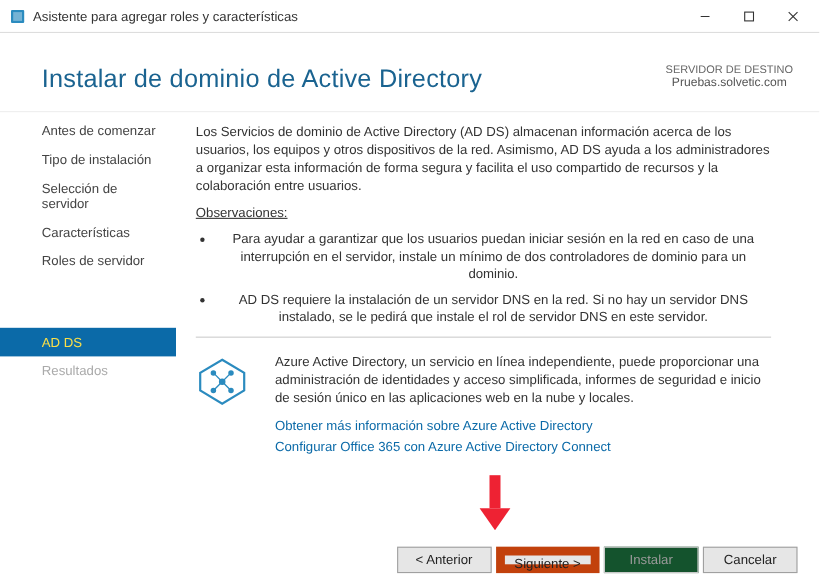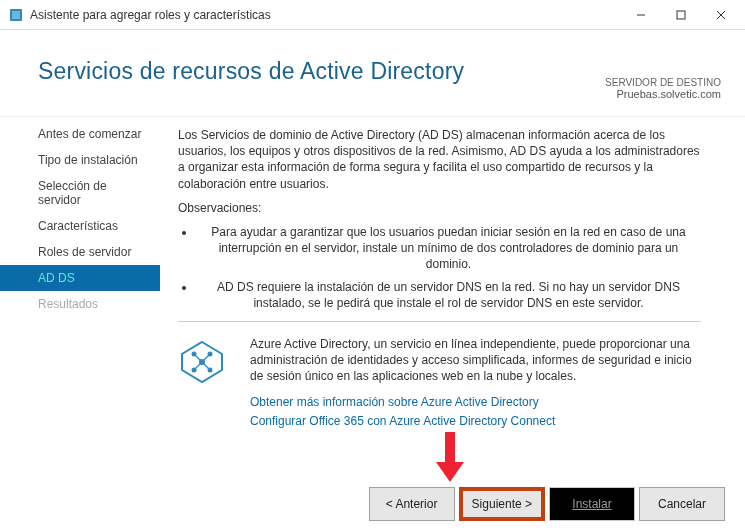--- a/index.html
+++ b/index.html
@@ -37,47 +37,48 @@
     border-bottom: 1px solid #eee;
     align-items: flex-start;
   }
   .header h1 {
     flex: 1;
     color: #1a6390;
     font-weight: 300;
     font-size: 23px;
     letter-spacing: 0.2px;
   }
-  .dest { text-align: right; font-size: 11px; color: #555; margin-top: 19px; }
+  .dest { text-align: center; font-size: 11px; color: #555; }
   .dest-label { font-size: 10px; color: #666; text-transform: uppercase; }
   .body { display: flex; height: 380px; }
   .sidebar {
     width: 160px;
     padding-top: 4px;
   }
   .navitem {
     padding: 6px 12px 6px 38px;
     font-size: 12px;
     color: #444;
     cursor: pointer;
   }
   .navitem.active {
     background: #0b6aa8;
-    color: #5eead4;
+    color: #fde047;
+    margin-top: 48px;
   }
   .navitem.disabled { color: #aaa; }
   .content {
     flex: 1;
     padding: 10px 44px 10px 18px;
     color: #333;
     font-size: 12px;
     line-height: 1.35;
   }
   .content p { margin-bottom: 8px; }
-  .obs-label { margin-top: 6px; margin-bottom: 4px; }
+  .obs-label { margin-top: 6px; margin-bottom: 4px; text-decoration: underline; }
   .content ul { padding-left: 18px; margin-bottom: 10px; text-align: center; }
   .content li { margin-bottom: 6px; }
   .divider { border: none; border-top: 1px solid #ccc; margin: 10px 0 14px; }
   .azure-box { display: flex; gap: 24px; }
   .azure-icon { width: 48px; flex-shrink: 0; padding-top: 2px; }
   .azure-text { flex: 1; }
   .link { color: #0b6aa8; display: inline-block; margin-top: 2px; cursor: pointer; }
   .arrow-overlay {
     position: absolute;
     left: 432px;
@@ -86,39 +87,38 @@
   }
   .footer {
     position: absolute;
     bottom: 10px;
     right: 20px;
     display: flex;
     gap: 4px;
   }
   .btn {
     min-width: 86px;
-    height: 34px;
+    height: 24px;
     border: 1px solid #a0a0a0;
     background: #e6e6e6;
     font-size: 12px;
     color: #222;
     cursor: pointer;
     padding: 0 10px;
   }
   .btn.primary {
-    border: 4px solid #c2410c;
+    border: 8px solid #c2410c;
     background: #e6e6e6;
     padding: 0 9px;
   }
   .btn[disabled] {
     color: #9a9a9a;
-    background: #000000;
+    background: #14532d;
     border-color: #c8c8c8;
     cursor: default;
-    text-decoration: underline;
   }
 </style>
 </head>
 <body>
 
 <div class="titlebar">
   <span class="app-icon">
     <svg viewBox="0 0 16 16" width="16" height="16">
       <rect x="2" y="2" width="12" height="12" fill="#2b8bbf" rx="1"></rect>
       <rect x="4" y="4" width="8" height="8" fill="#fff" opacity="0.35"></rect>
@@ -137,21 +137,21 @@
   </div>
   <div class="winbtn">
     <svg width="10" height="10">
         <line x1="1" y1="1" x2="9" y2="9" stroke-width="1"></line>
         <line x1="9" y1="1" x2="1" y2="9" stroke-width="1"></line>
       </svg>
   </div>
 </div>
 
 <div class="header">
-  <h1>Servicios de recursos de Active Directory</h1>
+  <h1>Instalar de dominio de Active Directory</h1>
   <div class="dest">
     <div class="dest-label">SERVIDOR DE DESTINO</div>
     <div>Pruebas.solvetic.com</div>
   </div>
 </div>
 
 <div class="body">
   <div class="sidebar">
     <div class="navitem"><span>Antes de comenzar</span></div>
     <div class="navitem"><span>Tipo de instalación</span></div>

